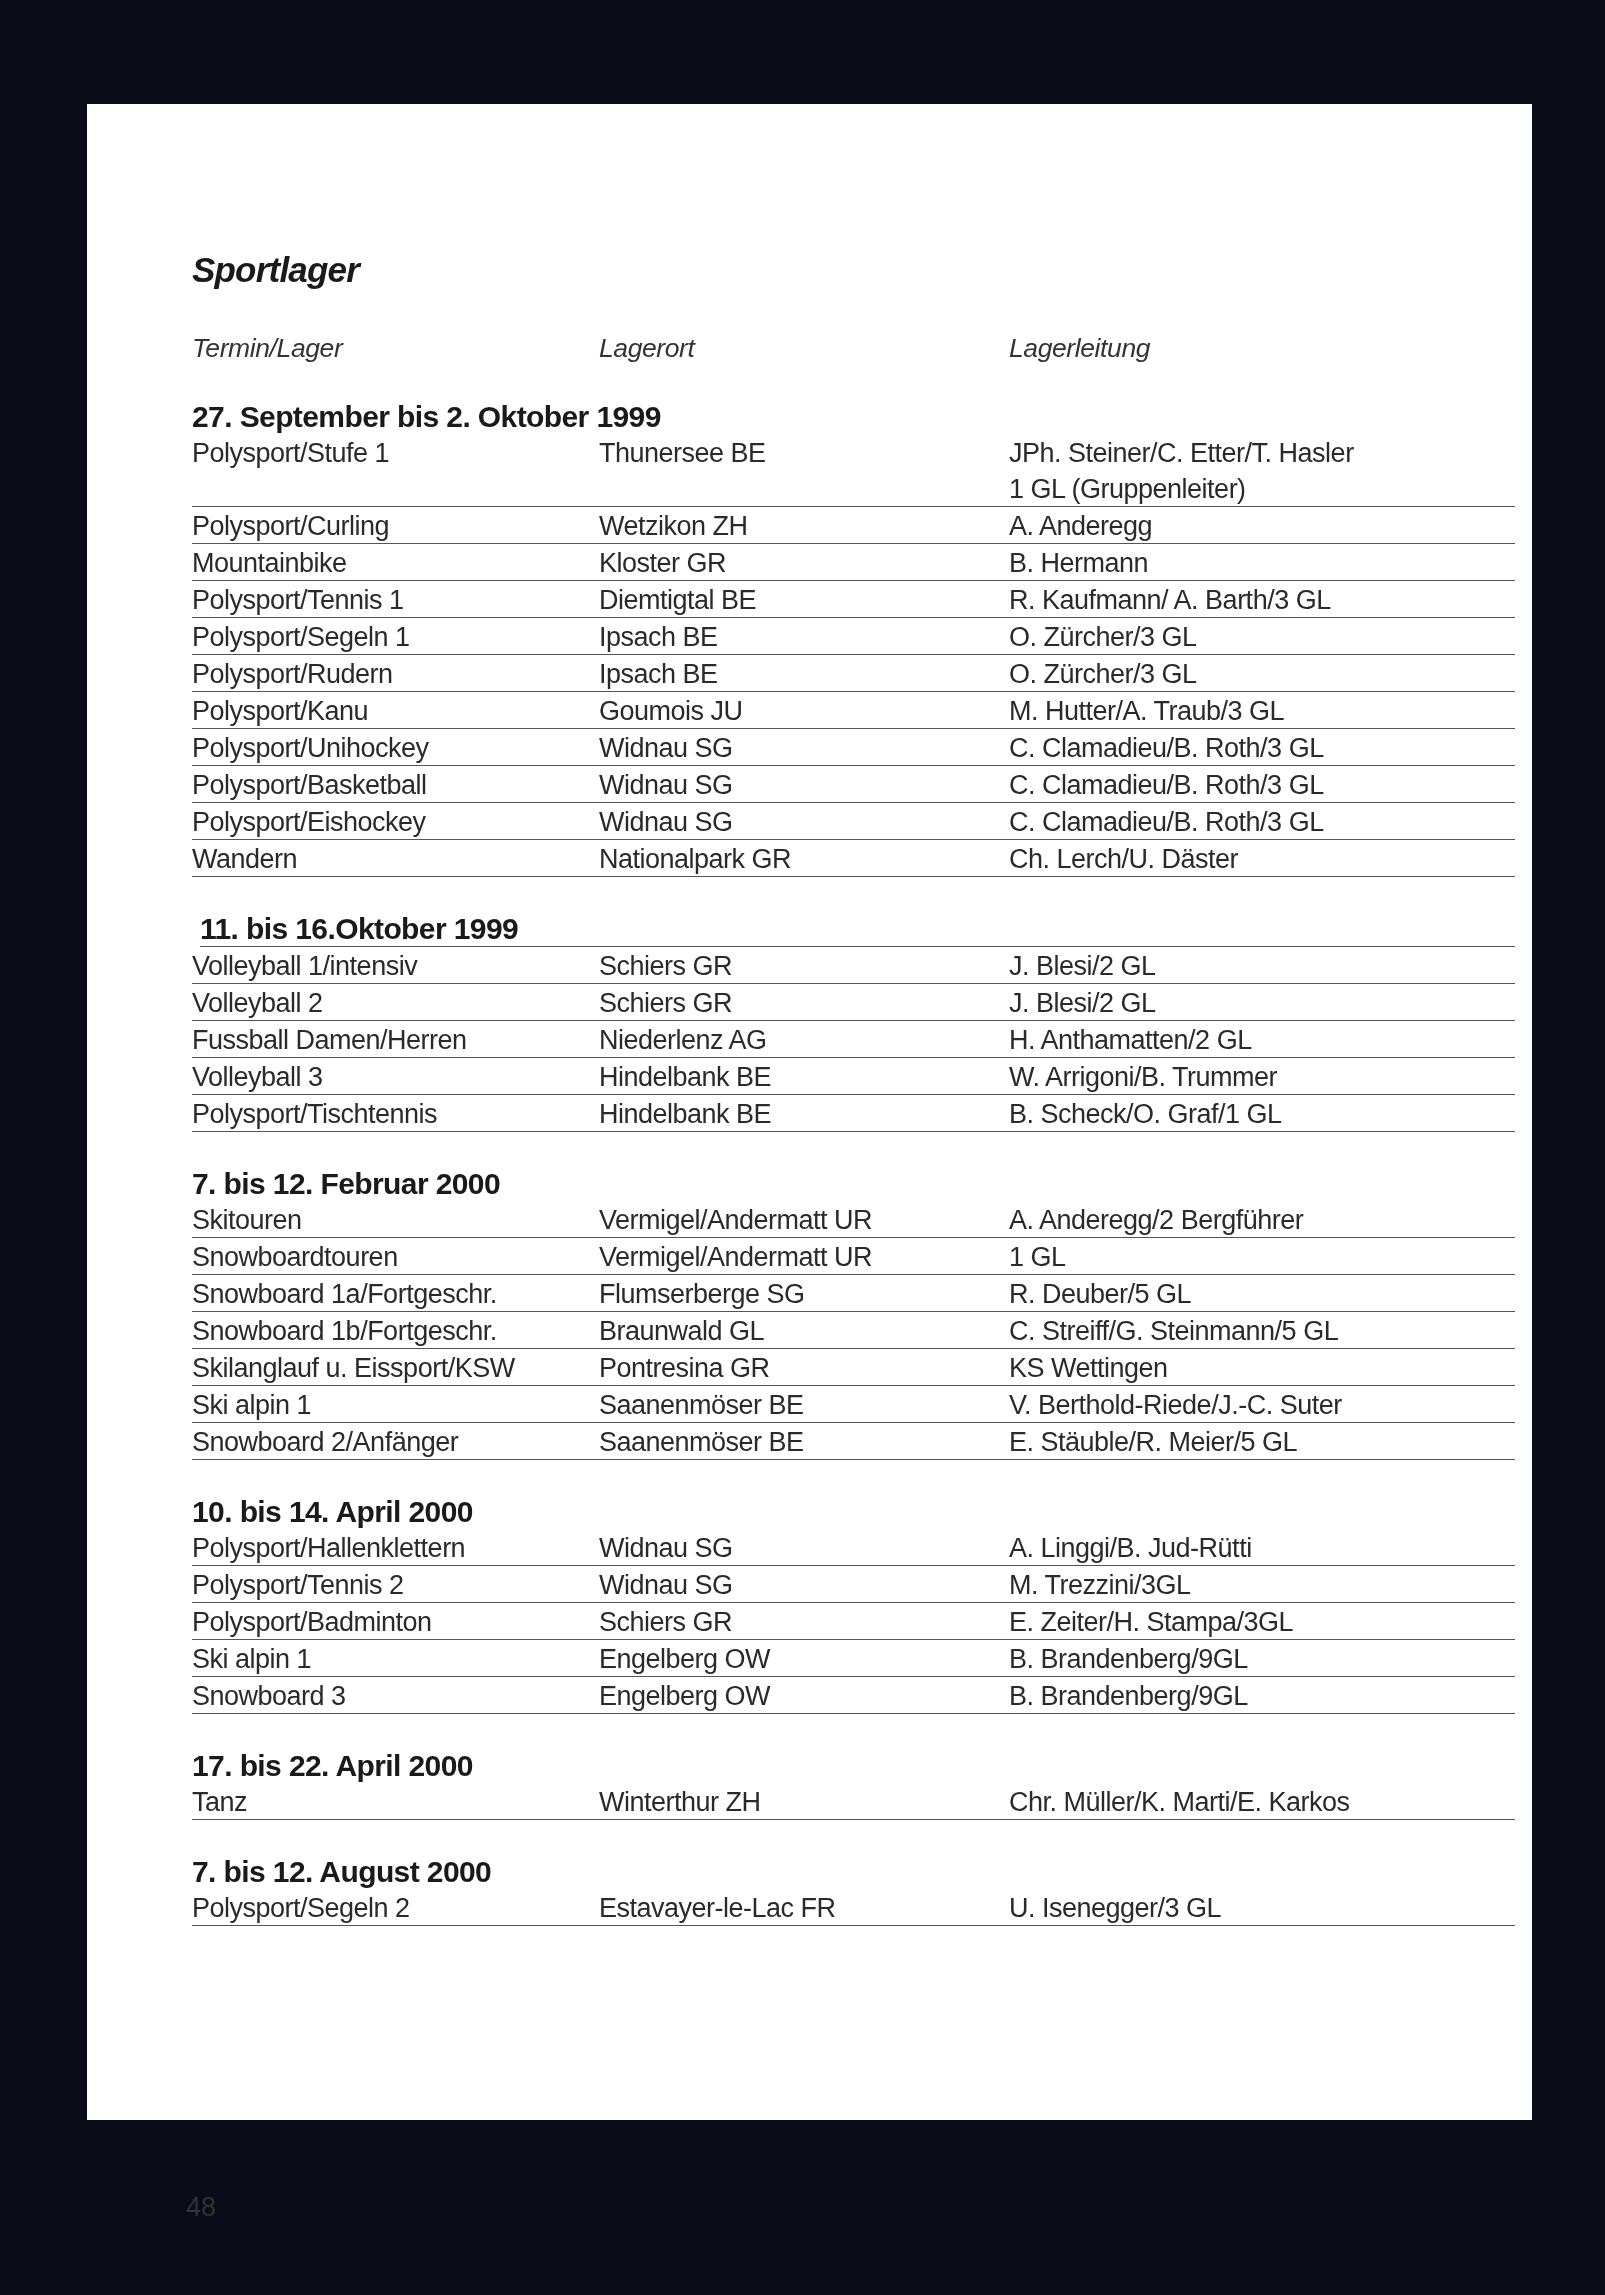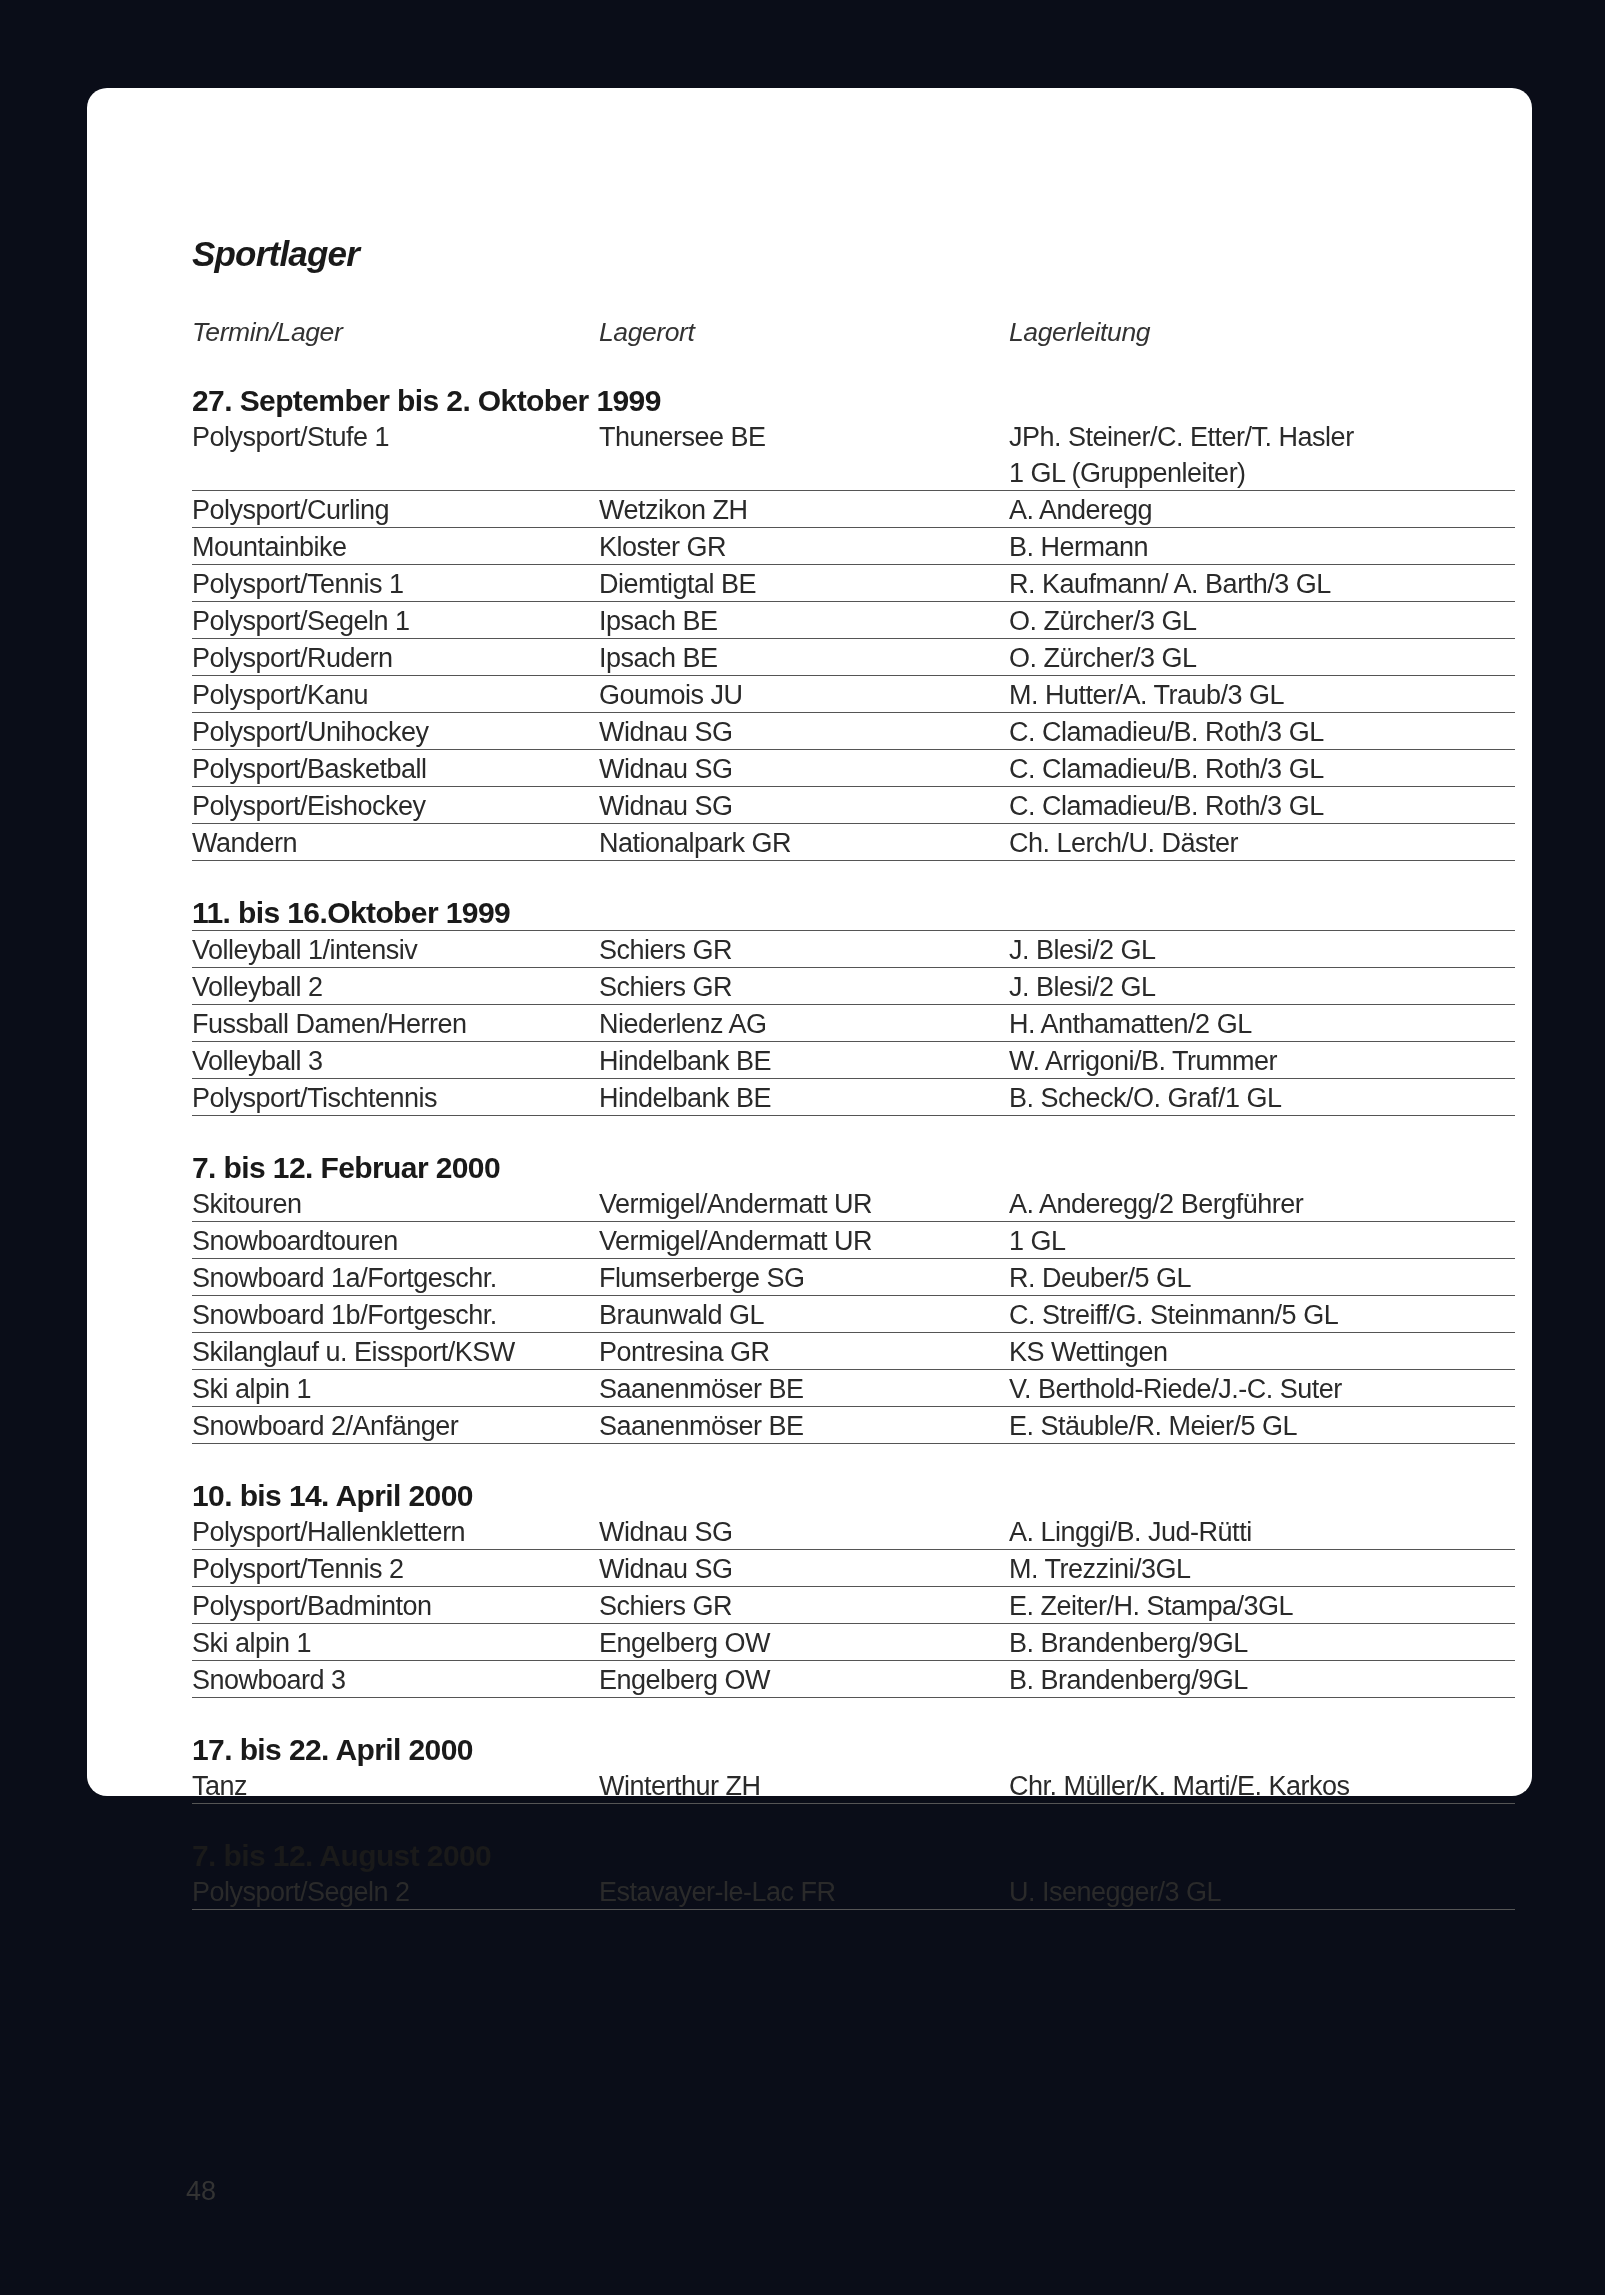--- a/index.html
+++ b/index.html
@@ -5,24 +5,23 @@
   html, body { margin: 0; padding: 0; }
   body {
     width: 1606px; height: 2295px;
     background: #0a0d18;
     position: relative;
     overflow: hidden;
     font-family: "Liberation Sans", sans-serif;
   }
   .page {
     position: absolute;
-    left: 87px; top: 88px;
-    width: 1445px; height: 1708px;
+    left: 87px; top: 104px;
+    width: 1445px; height: 2016px;
     background: #ffffff;
-    border-radius: 20px;
   }
   .content {
     position: absolute;
     left: 105px; top: 0;
     width: 1323px;
   }
   .title {
     position: absolute;
     top: 146px; left: 0;
     font-family: "Liberation Sans", sans-serif;
@@ -48,21 +47,21 @@
   .section { position: relative; margin-bottom: 34px; }
   .sec-head {
     font-weight: bold;
     font-size: 30px;
     color: #1a1a1a;
     height: 35px;
     line-height: 35px;
     letter-spacing: -0.6px;
     white-space: nowrap;
   }
-  .sec-head.ruled { border-bottom: 1.6px solid #555; }
+  .sec-head.ruled { border-bottom: 1.6px solid #555; margin-left: 8px; }
   .row {
     position: relative;
     height: 36px;
     border-bottom: 1.6px solid #555;
     font-size: 27px;
     color: #2a2a2a;
     letter-spacing: -0.5px;
   }
   .row.tall { height: 72px; }
   .row span {

